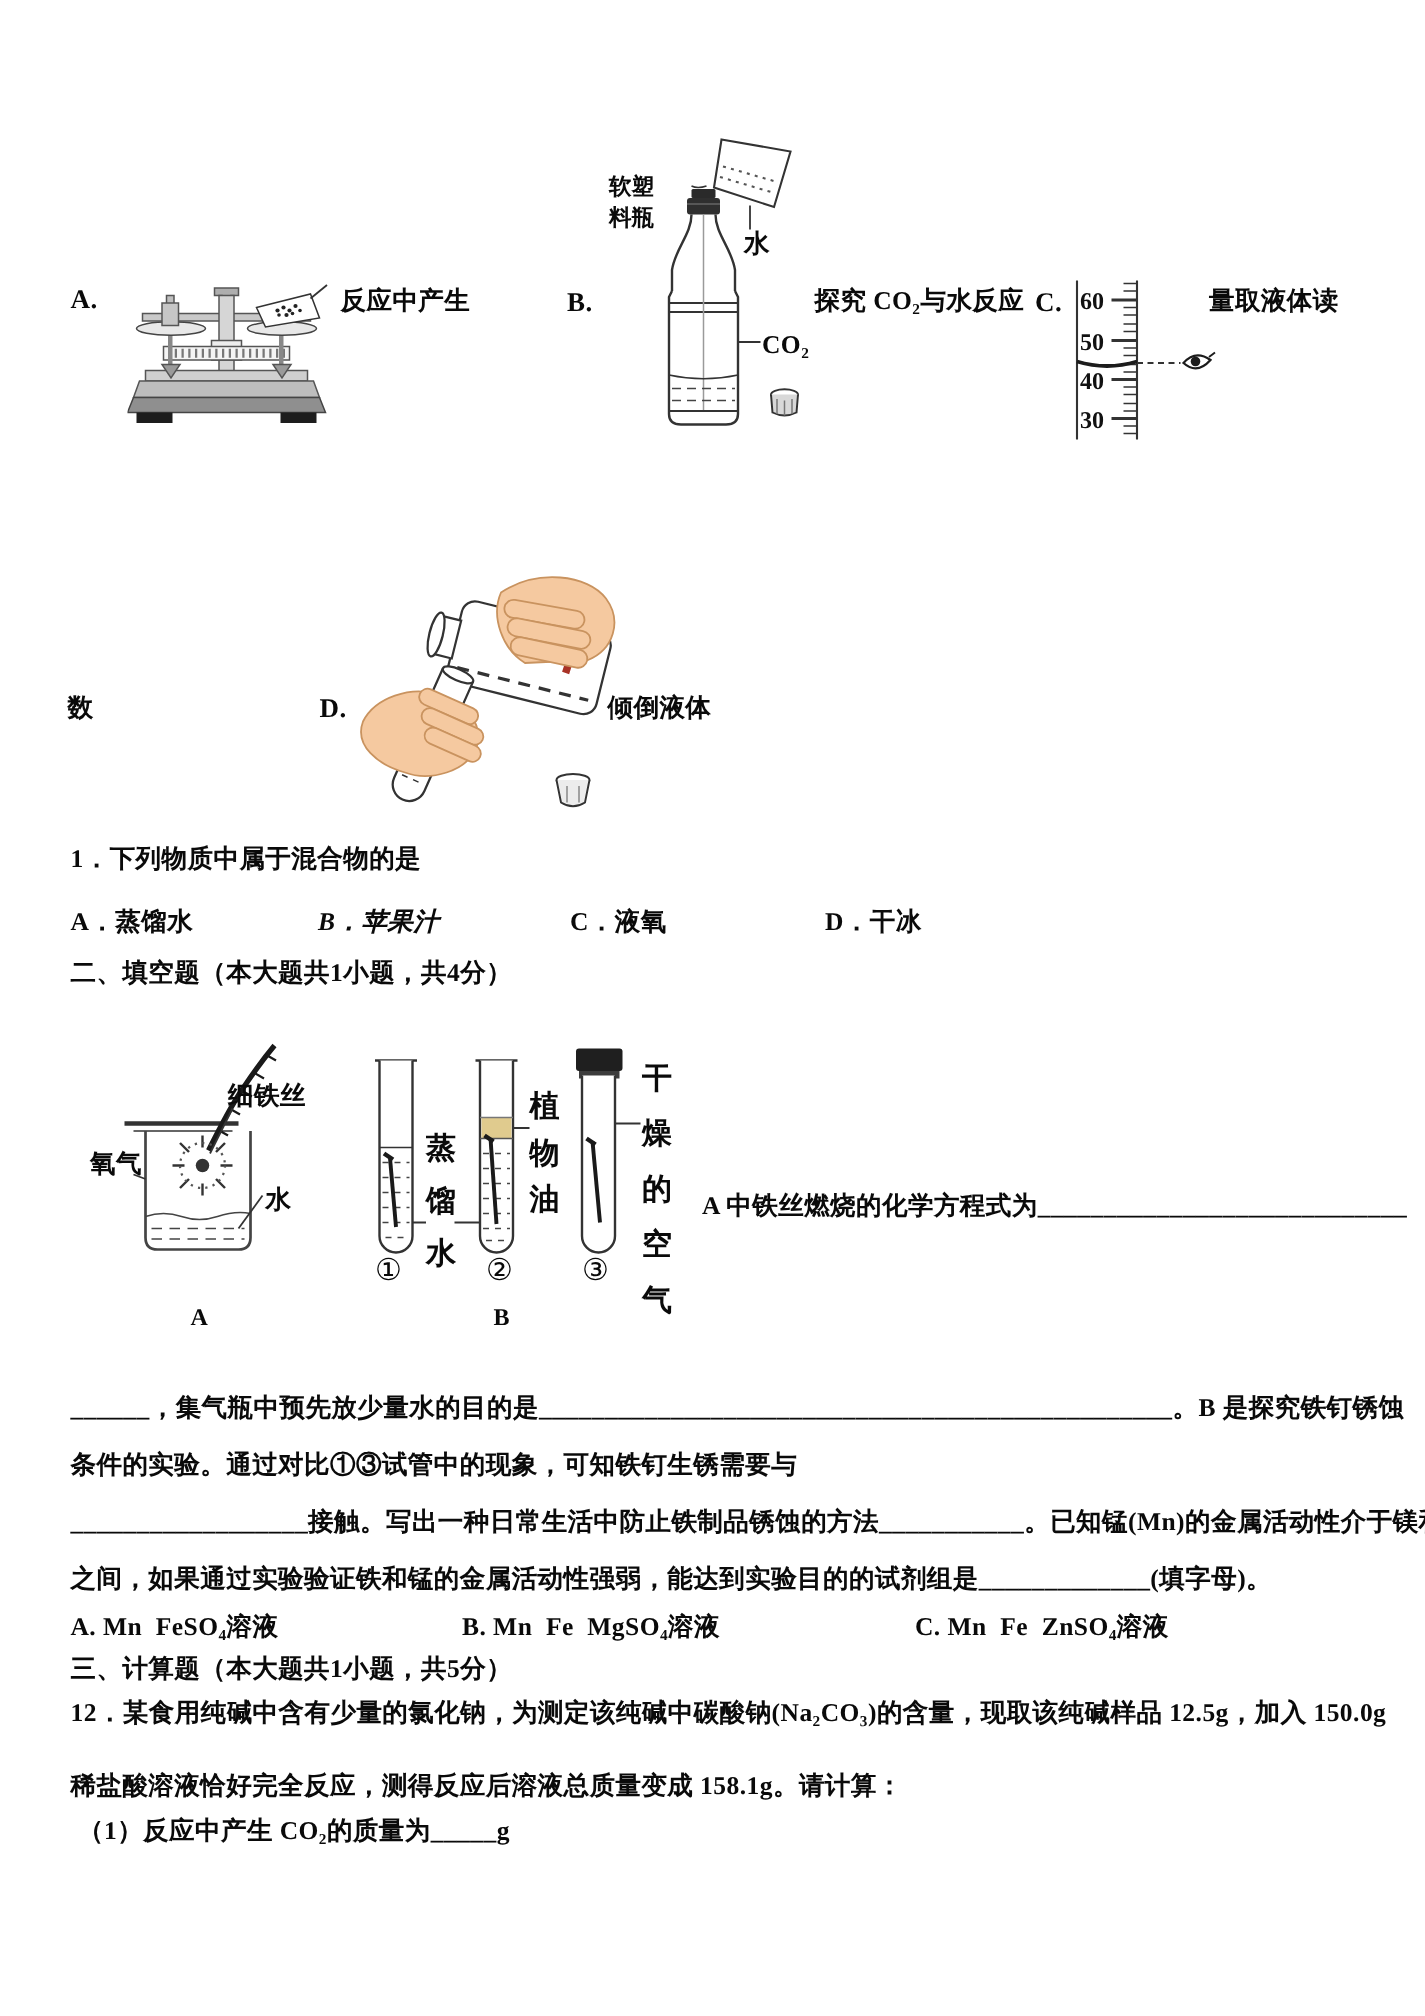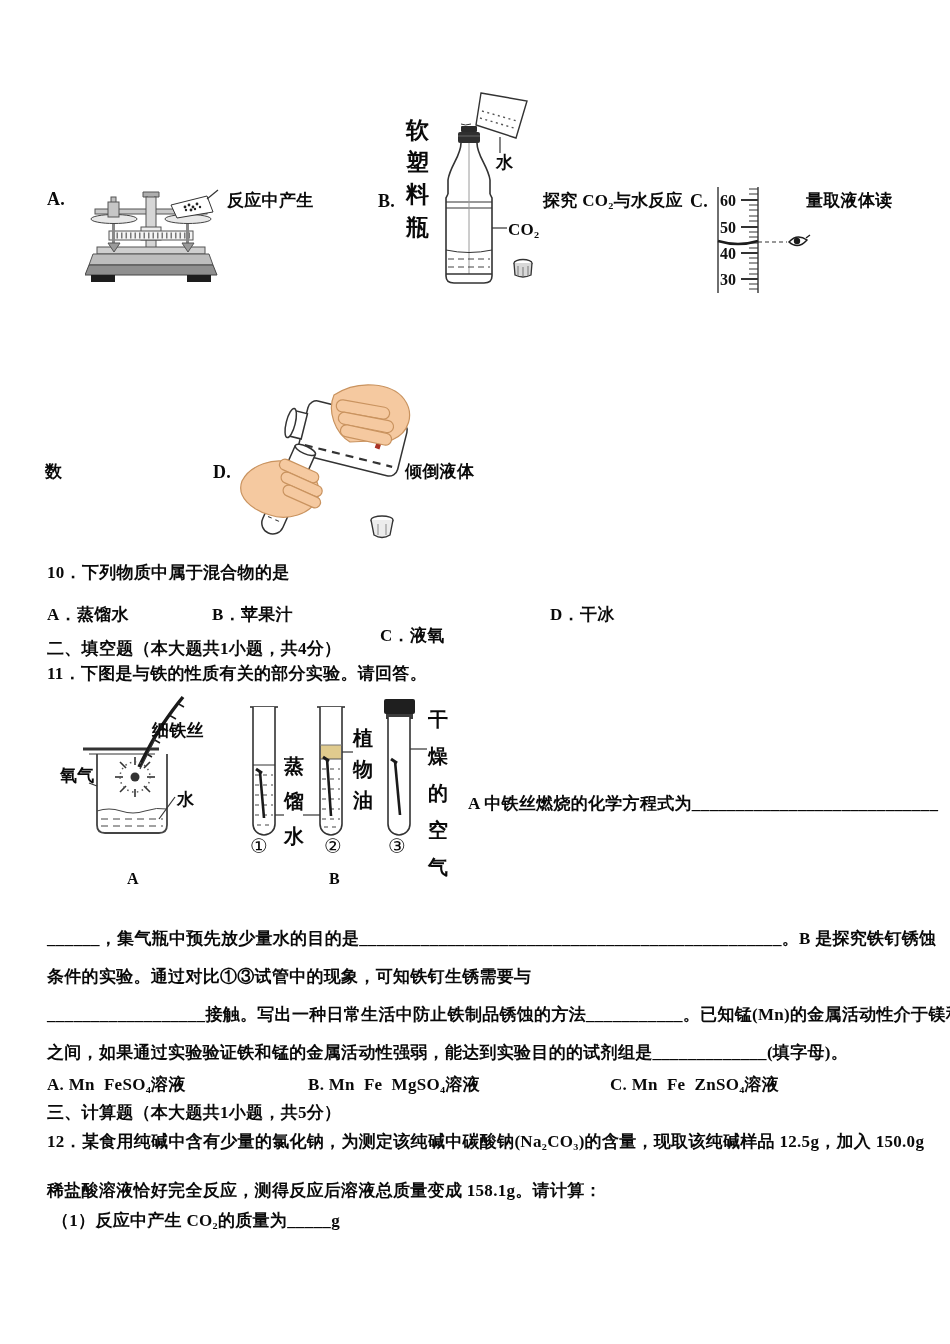--- a/index.html
+++ b/index.html
@@ -3,21 +3,21 @@
 <meta charset="utf-8">
 <style>
   html,body{margin:0;padding:0;background:#fff;}
   .page{position:relative;width:950px;height:1344px;background:#ffffff;overflow:hidden;
         font-family:"Liberation Serif","DejaVu Serif",serif;color:#0a0a0a;}
   .t{position:absolute;font-size:17px;font-weight:600;white-space:pre;letter-spacing:.3px;line-height:1.25;}
   .cap{font-weight:700;}
   .big{font-size:18px;font-weight:700;}
   .vlabel{position:absolute;width:19px;font-size:20px;font-weight:600;text-align:center;
           word-break:break-all;line-height:1.75;}
-  .wrap2{position:absolute;width:40px;font-size:23px;font-weight:600;word-break:break-all;line-height:1.4;}
+  .wrap2{position:absolute;width:40px;font-size:15px;font-weight:600;word-break:break-all;line-height:1.4;}
   .circ{position:absolute;font-size:20px;font-weight:400;font-family:"DejaVu Sans",sans-serif;}
   .abletter{position:absolute;font-size:16px;font-weight:600;}
   svg{position:absolute;}
 </style>
 </head>
 <body>
 
 <div class="page">
 
   <div class="t big" style="left:47px;top:188px;">A.</div>
@@ -143,28 +143,27 @@
       <rect x="40" y="95" width="44" height="11" rx="5.5" transform="rotate(24 60 100)"></rect>
       <rect x="42" y="108" width="40" height="11" rx="5.5" transform="rotate(24 62 113)"></rect>
     </g>
     <ellipse cx="142" cy="137" rx="11" ry="4" fill="#fff" stroke="#333" stroke-width="1.3"></ellipse>
     <path d="M131,137 L134,152 Q142,157 150,152 L153,137" fill="#ececec" stroke="#333" stroke-width="1.3"></path>
     <line x1="138" y1="141" x2="138" y2="152" stroke="#888"></line>
     <line x1="146" y1="141" x2="146" y2="152" stroke="#888"></line>
   </svg>
   <div class="t cap" style="left:405px;top:461px;">倾倒液体</div>
 
-  <div class="t" style="left:47px;top:562px;">10．下列物质中属于混合物的是</div>
+  <div class="t" style="left:47px;top:562px;">1．下列物质中属于混合物的是</div>
   <div class="t" style="left:47px;top:604px;">A．蒸馏水</div>
-  <div class="t" style="left:212px;top:604px;">B．苹果汁</div>
-  <div class="t" style="left:380px;top:604px;margin-top:21px;">C．液氧</div>
+  <div class="t" style="left:212px;top:604px;font-style:italic;">B．苹果汁</div>
+  <div class="t" style="left:380px;top:604px;">C．液氧</div>
   <div class="t" style="left:550px;top:604px;">D．干冰</div>
 
   <div class="t" style="left:47px;top:638px;">二、填空题（本大题共1小题，共4分）</div>
-  <div class="t" style="left:47px;top:663px;">11．下图是与铁的性质有关的部分实验。请回答。</div>
 
   <svg style="left:55px;top:693px;" width="182" height="157" viewBox="0 0 182 157">
     <line x1="28" y1="56" x2="104" y2="56" stroke="#333" stroke-width="3"></line>
     <line x1="34" y1="61" x2="100" y2="61" stroke="#333" stroke-width="1"></line>
     <path d="M42,61 L42,132 Q42,140 50,140 L104,140 Q112,140 112,132 L112,61" fill="none" stroke="#444" stroke-width="1.8"></path>
     <path d="M128,4 C118,16 114,22 106,34 C98,46 92,58 84,74" stroke="#1a1a1a" stroke-width="3.5" fill="none"></path>
     <path d="M122,10 l7,4 M114,22 l7,4 M106,34 l7,4 M98,46 l7,4 M90,60 l7,4" stroke="#1a1a1a" stroke-width="1.5"></path>
     <g stroke="#333" stroke-width="1.6">
       <line x1="80" y1="72" x2="80" y2="64"></line>
         <line x1="80" y1="96" x2="80" y2="104"></line>

